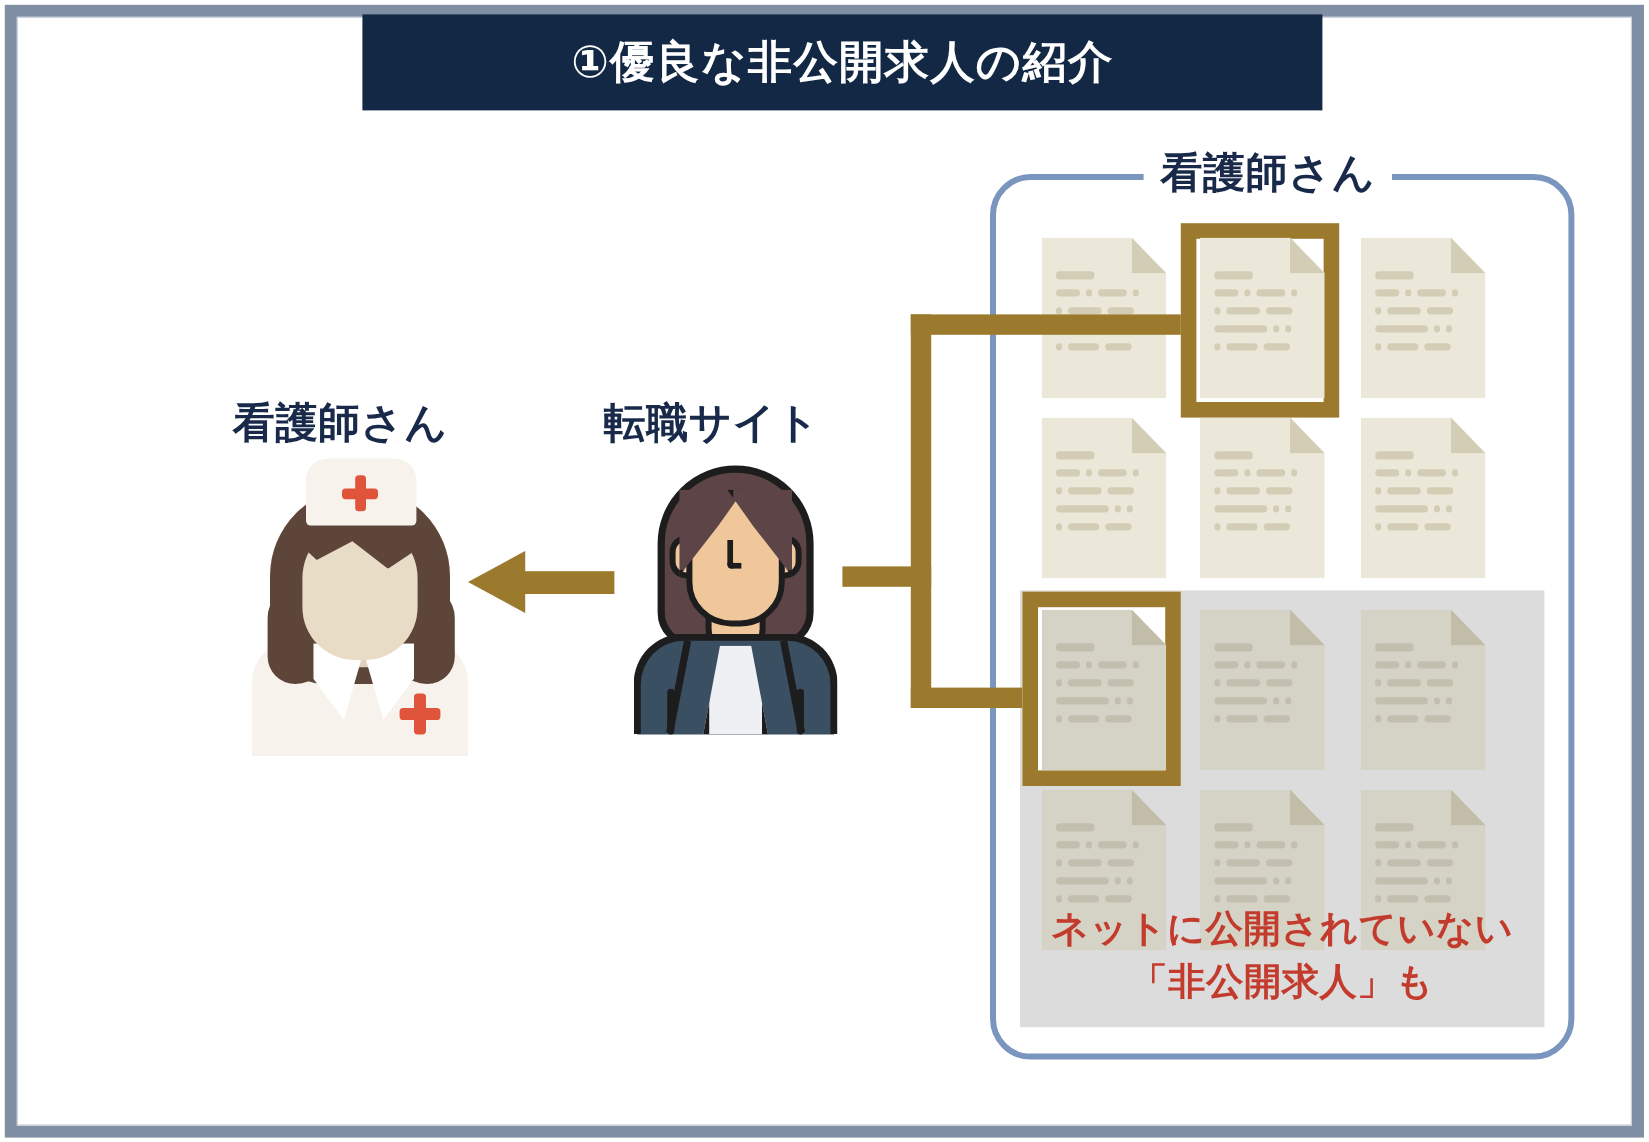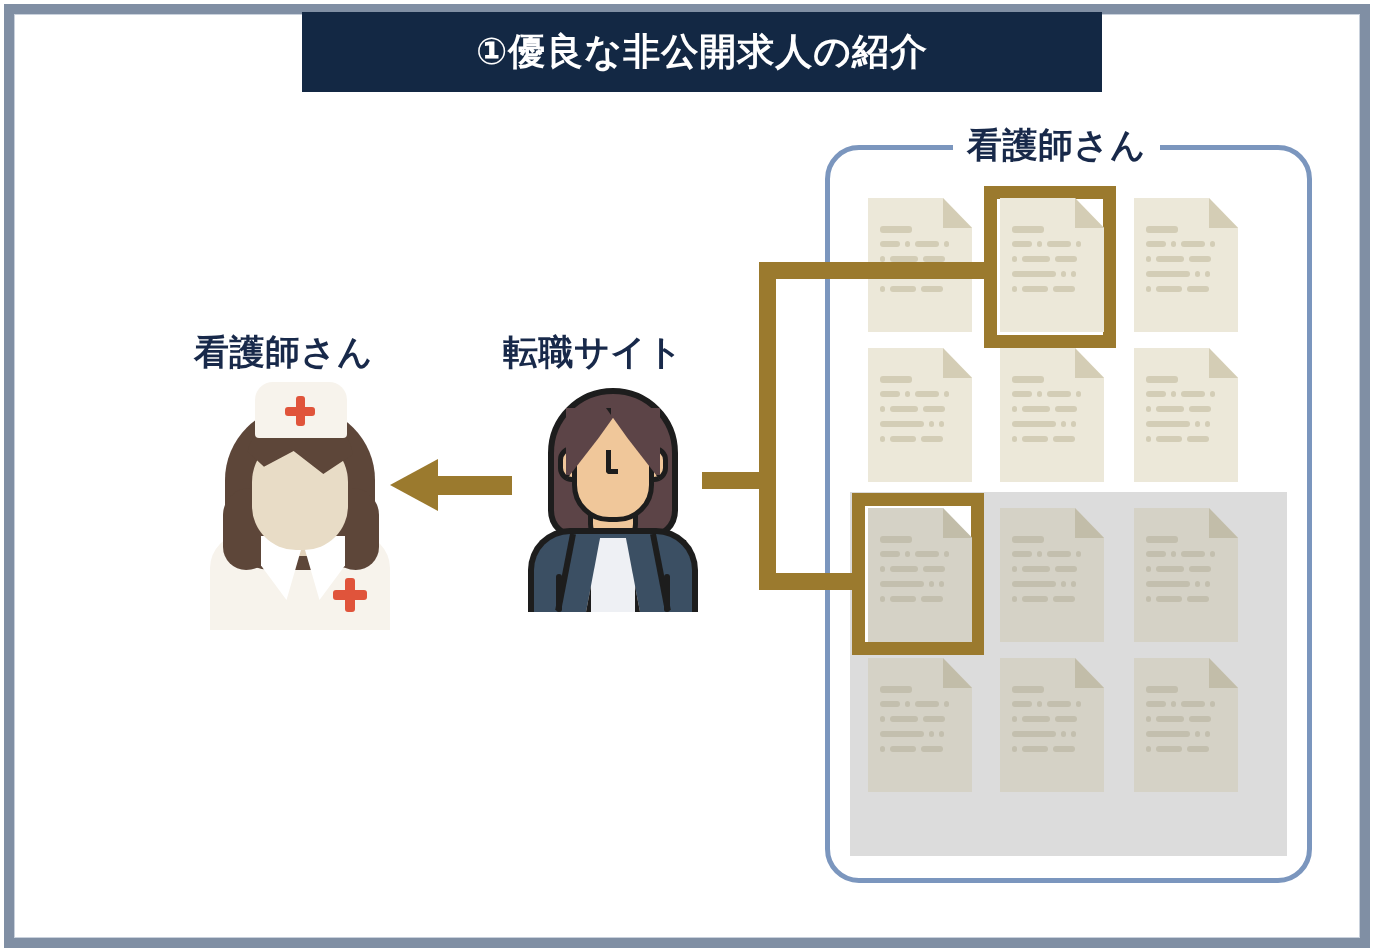--- a/index.html
+++ b/index.html
@@ -930,14 +930,18 @@
       <div class="dl">
           <i style="width:5px"></i>
           <i style="width:26px"></i>
           <i style="width:22px"></i>
         </div>
     </div>
   </div>
 
   <div class="jobs-panel-label">看護師さん</div>
 
+  <div class="hidden-caption">
+    <div>ネットに公開されていない</div>
+    <div>「非公開求人」も</div>
+  </div>
 
 </div>
 
 </body></html>

